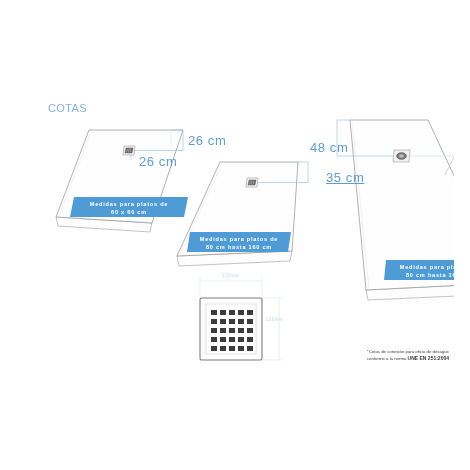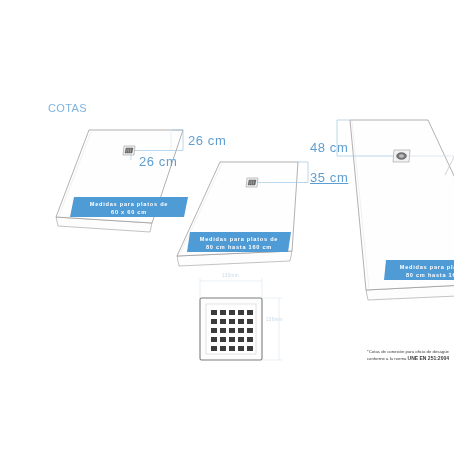--- a/index.html
+++ b/index.html
@@ -210,21 +210,21 @@
       </g>
     </g>
 
   </svg>
 
   <div class="page-title">COTAS</div>
 
   <div class="dim-label" style="left:142px; top:133px;">26 cm</div>
   <div class="dim-label" style="left:93px; top:154px;">26 cm</div>
 
-  <div class="dim-label" style="left:264px; top:170px;text-decoration:underline;">35 cm</div>
+  <div class="dim-label" style="left:280px; top:170px;text-decoration:underline;">35 cm</div>
 
   <div class="dim-label" style="left:264px; top:140px;">48 cm</div>
 
   <div class="dia-label" style="left:412px; top:152px;">Ø90</div>
 
   <div class="detail-label" style="left:176px; top:273px;">130mm</div>
   <div class="detail-label" style="left:220px; top:317px;">130mm</div>
 
   <div class="banner-wrap" style="left:24px; top:196px;">
     <svg width="118" height="22" viewBox="0 0 118 22">

